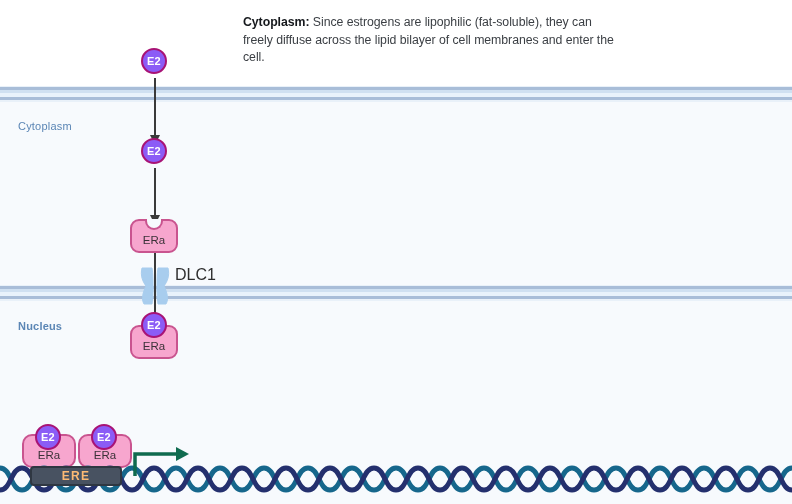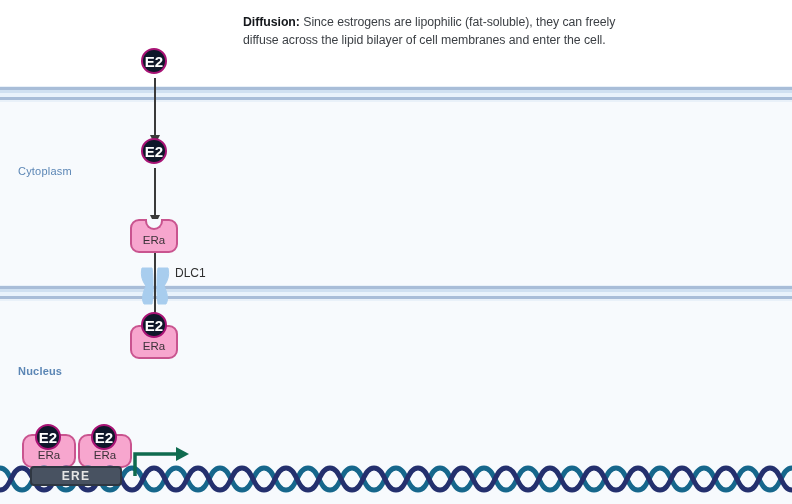--- a/index.html
+++ b/index.html
@@ -57,21 +57,20 @@
     width: 792px; height: 203px;
     background: #f7fafd;
   }
 
   .compartment-label {
     position: absolute;
     font-size: 11px;
     color: #5b86b5;
     letter-spacing: 0.2px;
     white-space: nowrap;
-    margin-top: 45px;
   }
   #label-cytoplasm { left: 18px; top: 120px; }
   #label-nucleus   { left: 18px; top: 320px; font-weight: bold; }
 
   
   .desc {
     position: absolute;
     font-size: 12.3px;
     line-height: 17.5px;
     color: #3b3f44;
@@ -101,25 +100,25 @@
   }
   #arrow-diffusion  { left: 154px; top: 78px;  height: 58px; }
   #arrow-binding    { left: 154px; top: 168px; height: 48px; }
   #arrow-transport  { left: 154px; top: 250px; height: 68px; }
 
   
   .e2 {
     position: absolute;
     width: 26px; height: 26px;
     border-radius: 50%;
-    background: #0f172a;
+    background: #8b5cf6;
     border: 2px solid #a81375;
     box-sizing: border-box;
     color: #ffffff;
-    font-size: 15px;
+    font-size: 11px;
     font-weight: 700;
     display: flex;
     align-items: center;
     justify-content: center;
     letter-spacing: 0.2px;
   }
   #e2-extracellular { left: 141px; top: 48px; }
   #e2-cytoplasm     { left: 141px; top: 138px; }
 
   
@@ -169,21 +168,21 @@
   
   #dlc1-channel {
     position: absolute;
     left: 139px; top: 266px;
     width: 32px; height: 40px;
     z-index: 2;
   }
   #label-dlc1 {
     position: absolute;
     left: 175px; top: 266px;
-    font-size: 12px;
+    font-size: 16px;
     color: #2e2e2e;
   }
 
   
   #dimer-assembly {
     position: absolute;
     left: 22px; top: 404px;
     width: 140px; height: 68px;
   }
   #coa-oval {
@@ -222,21 +221,21 @@
 
   
   #ere-box {
     position: absolute;
     left: 30px; top: 466px;
     width: 92px; height: 20px;
     background: #485261;
     border: 2px solid #2f3742;
     box-sizing: border-box;
     border-radius: 4px;
-    color: #e5e5e5;
+    color: #fdba74;
     font-size: 12px;
     font-weight: 700;
     letter-spacing: 1.2px;
     display: flex;
     align-items: center;
     justify-content: center;
     z-index: 5;
   }
 
   
@@ -357,20 +356,20 @@
   </svg>
 
   <div id="ere-box">ERE</div>
 
   <svg id="transcription-arrow" viewBox="0 0 62 34">
     <path d="M3 32 L3 10 L48 10" fill="none" stroke="#0f6b4f" stroke-width="3.5"></path>
     <path d="M44 3 L57 10 L44 17 Z" fill="#0f6b4f"></path>
   </svg>
 
   <div class="desc" id="desc-diffusion">
-    <b>Diffusion:</b>
+    <b>Cytoplasm:</b>
     <span>Since estrogens are lipophilic (fat-soluble), they can freely diffuse across the lipid bilayer of cell membranes and enter the cell.</span>
   </div>
 
 
 
 
 </div>
 
 </body></html>

